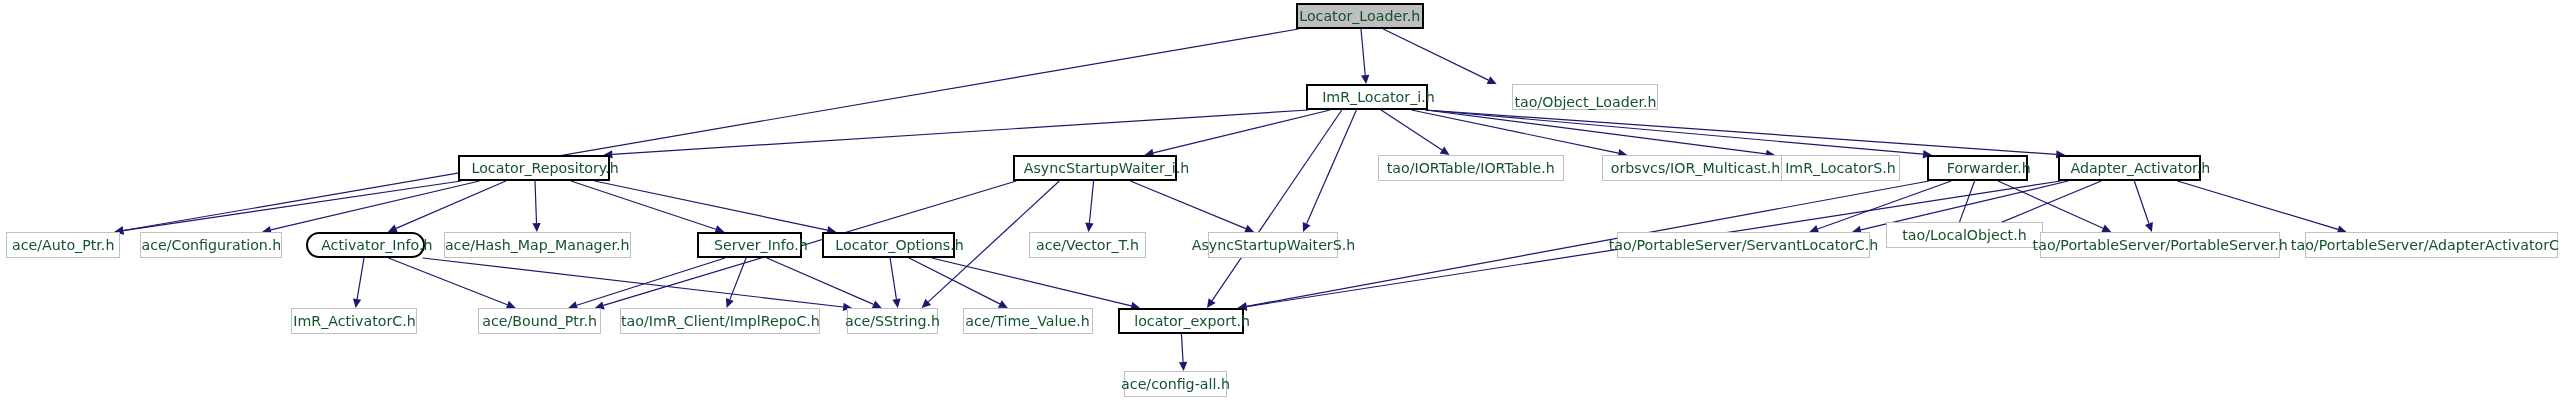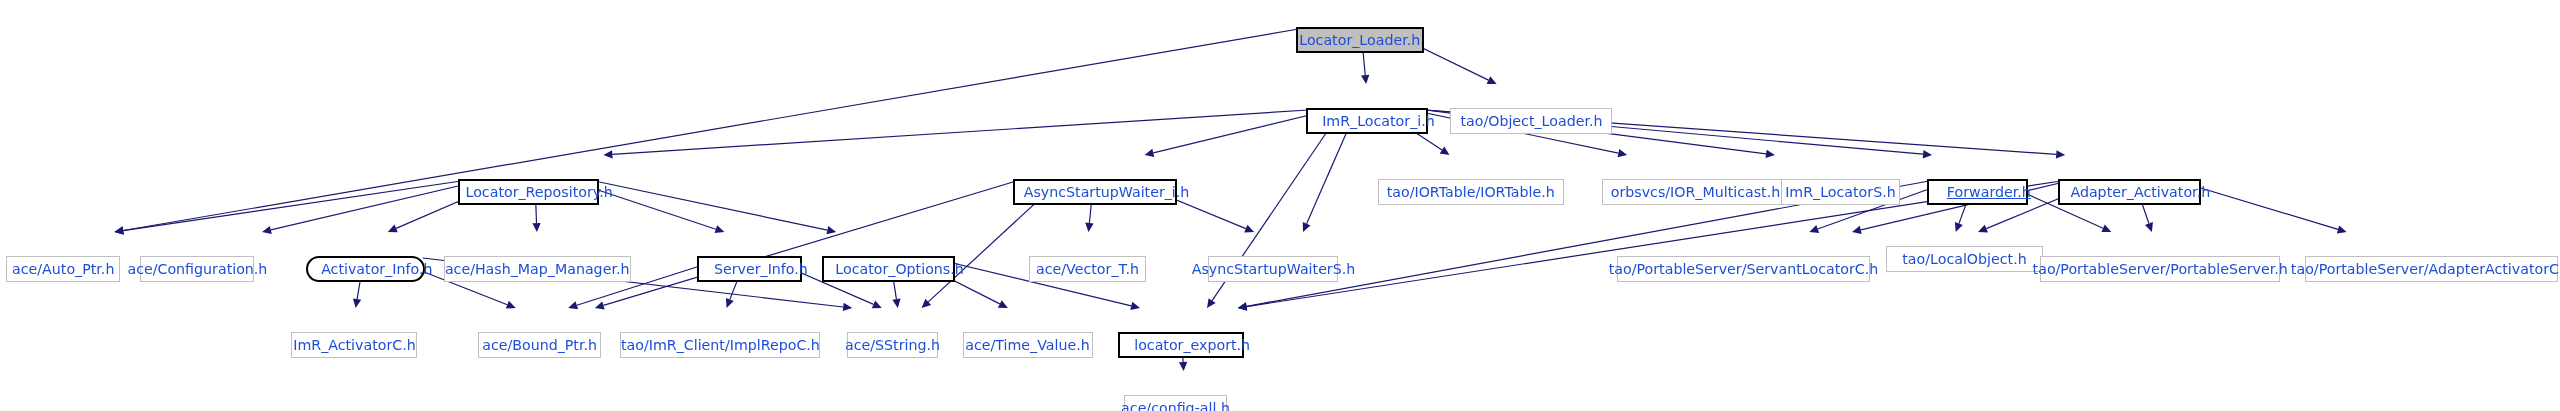--- a/index.html
+++ b/index.html
@@ -27,27 +27,26 @@
   .node {
     position: absolute;
     box-sizing: border-box;
     display: flex;
     align-items: center;
     justify-content: center;
     white-space: nowrap;
     height: 26px;
     background: #ffffff;
     border: 1px solid #c0c0c0;
-    color: #1d4ed8;
+    color: #14532d;
     font-size: 14.5px;
     line-height: 1;
     letter-spacing: 0px;
     padding: 0 6px;
     z-index: 3;
-    margin-top: 24px;
   }
   .node.bold {
     border: 2px solid #000000;
     padding-left: 28px;
   }
   .node.root {
     border: 2px solid #000000;
     background: #bfbfbf;
   }
   .node-label {
@@ -144,48 +143,48 @@
       <path d="M1181.4,334.0 L1183.1,362.0" stroke="#191970" stroke-width="1.2" fill="none"></path>
       <polygon points="1183.6,371.0 1178.9,362.3 1187.3,361.8" fill="#191970"></polygon>
     </svg>
   <div id="node-layer">
       <div class="node root" id="node-locator_loader" style="left: 1296px; top: 3px; width: 128px;">
         <span class="node-label">Locator_Loader.h</span>
       </div>
       <div class="node bold" id="node-imr_locator_i" style="left: 1306px; top: 84px; width: 122px;">
         <span class="node-label">ImR_Locator_i.h</span>
       </div>
-      <div class="node" id="node-tao_object_loader" style="left: 1450px; top: 84px; width: 162px;">
+      <div class="node" id="node-tao_object_loader" style="left: 1512px; top: 84px; width: 146px; align-items: flex-end;">
         <span class="node-label">tao/Object_Loader.h</span>
       </div>
-      <div class="node bold" id="node-locator_repository" style="left: 458px; top: 155px; width: 141px;">
+      <div class="node bold" id="node-locator_repository" style="left: 458px; top: 155px; width: 152px;">
         <span class="node-label">Locator_Repository.h</span>
       </div>
       <div class="node bold" id="node-async_startup_waiter_i" style="left: 1013px; top: 155px; width: 164px;">
         <span class="node-label">AsyncStartupWaiter_i.h</span>
       </div>
       <div class="node" id="node-tao_iortable" style="left: 1378px; top: 155px; width: 186px;">
         <span class="node-label">tao/IORTable/IORTable.h</span>
       </div>
       <div class="node" id="node-orbsvcs_ior_multicast" style="left: 1602px; top: 155px; width: 186px;">
         <span class="node-label">orbsvcs/IOR_Multicast.h</span>
       </div>
       <div class="node" id="node-imr_locators" style="left: 1781px; top: 155px; width: 119px;">
         <span class="node-label">ImR_LocatorS.h</span>
       </div>
-      <div class="node bold" id="node-forwarder" style="left: 1927px; top: 155px; width: 101px; text-decoration: underline;">
+      <div class="node bold" id="node-forwarder" style="left: 1927px; top: 155px; width: 101px;">
         <span class="node-label">Forwarder.h</span>
       </div>
       <div class="node bold" id="node-adapter_activator" style="left: 2058px; top: 155px; width: 143px;">
         <span class="node-label">Adapter_Activator.h</span>
       </div>
       <div class="node" id="node-ace_auto_ptr" style="left: 6px; top: 232px; width: 114px;">
         <span class="node-label">ace/Auto_Ptr.h</span>
       </div>
-      <div class="node" id="node-ace_configuration" style="left: 140px; top: 232px; width: 114px;">
+      <div class="node" id="node-ace_configuration" style="left: 140px; top: 232px; width: 142px;">
         <span class="node-label">ace/Configuration.h</span>
       </div>
       <div class="node bold" id="node-activator_info" style="left: 306px; top: 232px; width: 119px; border-radius: 13px;">
         <span class="node-label">Activator_Info.h</span>
       </div>
       <div class="node" id="node-ace_hash_map_manager" style="left: 444px; top: 232px; width: 187px;">
         <span class="node-label">ace/Hash_Map_Manager.h</span>
       </div>
       <div class="node bold" id="node-server_info" style="left: 697px; top: 232px; width: 105px;">
         <span class="node-label">Server_Info.h</span>

